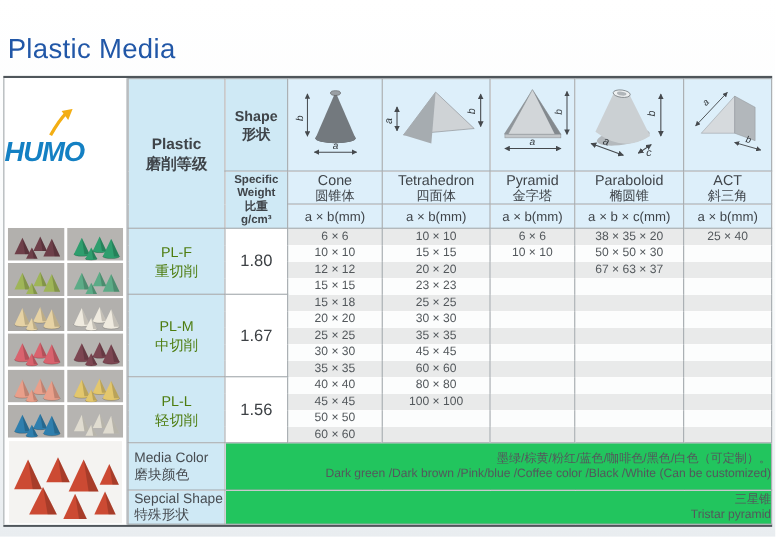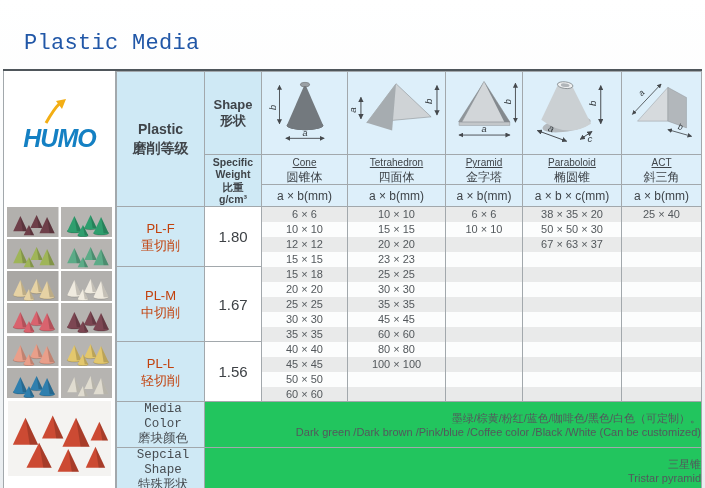--- a/index.html
+++ b/index.html
@@ -2,30 +2,30 @@
 <html style="--title-zh: #2c3a6e; --title-en: #2157a7; --header-blue: #cfe9f5; --header-blue-light: #ddeffa; --stripe: #e9eaea; --row-white: #fcfdfd; --line: #a2a8ac; --line-dark: #4f565b; --text-dark: #3f4449; --text-data: #53585c; --logo-blue: #1480c3; --logo-accent: #f3ae14;"><head>
 <meta charset="utf-8">
 <style>
   html,body { margin:0; padding:0; background:#fff; }
   .page {
     position:relative; width:705px; height:488px; overflow:hidden;
     font-family:"Liberation Sans", sans-serif;
     background:linear-gradient(180deg,#ffffff 0%,#f8fafb 55%,#e9edf0 100%);
   }
   .title-zh { position:absolute; left:7px; top:1px; font-size:27px; font-weight:bold; color:var(--title-zh); }
-  .title-en { position:absolute; left:24px; top:31px; font-size:22px; color:var(--title-en); letter-spacing:.3px;font-family:Liberation Mono, monospace; }
+  .title-en { position:absolute; left:7px; top:31px; font-size:25px; color:var(--title-en); letter-spacing:.3px; }
 
   .sheet {
     position:absolute; left:3px; top:69px; width:699px;
     border-top:2px solid var(--line-dark); border-bottom:2px solid var(--line-dark);
     display:flex; background:#fff;
   }
   
   .photo-col { width:114px; box-sizing:border-box; border-right:1px solid var(--line); border-left:1px solid var(--line); background:#fff; display:flex; flex-direction:column; }
-  .logo-box { height:134px; position:relative; display:flex; align-items:center; justify-content:center; }
+  .logo-box { height:134px; position:relative; display:flex; align-items:center; justify-content:flex-start; }
   .logo-text { font-size:25px; font-weight:bold; font-style:italic; color:var(--logo-blue); letter-spacing:-1px; }
   .logo-arrow { position:absolute; left:38px; top:28px; }
   .photo-grid { height:195px; display:grid; grid-template-columns:1fr 1fr; grid-auto-rows:1fr; gap:2px; padding:2px 3px; box-sizing:border-box; }
   .photo-tile { overflow:hidden; }
   .photo-tile svg, .photo-large svg { display:block; width:100%; height:100%; }
   .photo-large { height:75px; margin:1px 4px 1px 4px; }
 
   
   table.spec { border-collapse:collapse; table-layout:fixed; width:585px; }
   table.spec td { border:1px solid var(--line); padding:0; overflow:hidden; }
@@ -35,32 +35,32 @@
   .r-size { height:15px; }
   .r-media { height:43px; }
   .r-special { height:18px; }
 
   .hd { background:var(--header-blue); text-align:center; color:var(--text-dark);font-weight:bold; }
   .quality-hd div { font-size:14px; line-height:19px; }
   .shape-hd div { font-size:13px; line-height:16px; }
   .weight-hd div { font-size:10.5px; line-height:12.5px; }
   .diagram-cell { background:var(--header-blue-light); text-align:center; vertical-align:middle; }
   .name-cell { background:var(--header-blue-light); text-align:center; }
-  .name-cell .en { font-size:10px; line-height:15px; color:var(--text-dark);text-decoration:underline; }
+  .name-cell .en { font-size:13px; line-height:15px; color:var(--text-dark); }
   .name-cell .zh { font-size:12px; line-height:14px; color:var(--text-dark); }
   .dim-cell { background:var(--header-blue-light); text-align:center; font-size:12px; color:var(--text-dark);margin-top:24px; }
 
-  .quality-cell { background:var(--header-blue); text-align:center; color:#c2410c; }
+  .quality-cell { background:var(--header-blue); text-align:center; color:#4d7c0f; }
   .quality-cell div { font-size:13px; line-height:17px; }
   .weight-cell { background:#fff; text-align:center; font-size:15px; color:#3d4145; }
   .size-cell { border-top:none !important; border-bottom:none !important; text-align:center; font-size:11px; color:var(--text-data); }
   tr.stripe-a .size-cell { background:var(--stripe); }
   tr.stripe-b .size-cell { background:var(--row-white); }
 
-  .info-label { background:var(--header-blue); text-align:center; color:#474c51;font-family:Liberation Mono, monospace; }
+  .info-label { background:var(--header-blue); text-align:left; color:#474c51; }
   .info-label div { font-size:12.5px; line-height:15px; padding-left:5px; }
   .info-value { background:#22c55e; vertical-align:middle;text-align:right; }
   .info-value div { font-size:11px; line-height:14px; padding-left:10px; color:var(--text-data); }
   .dim-letter { font-size:10px; font-style:italic; fill:#33383c; }
 </style>
 </head>
 <body>
 
 <svg width="0" height="0" style="position:absolute">
   <defs>

